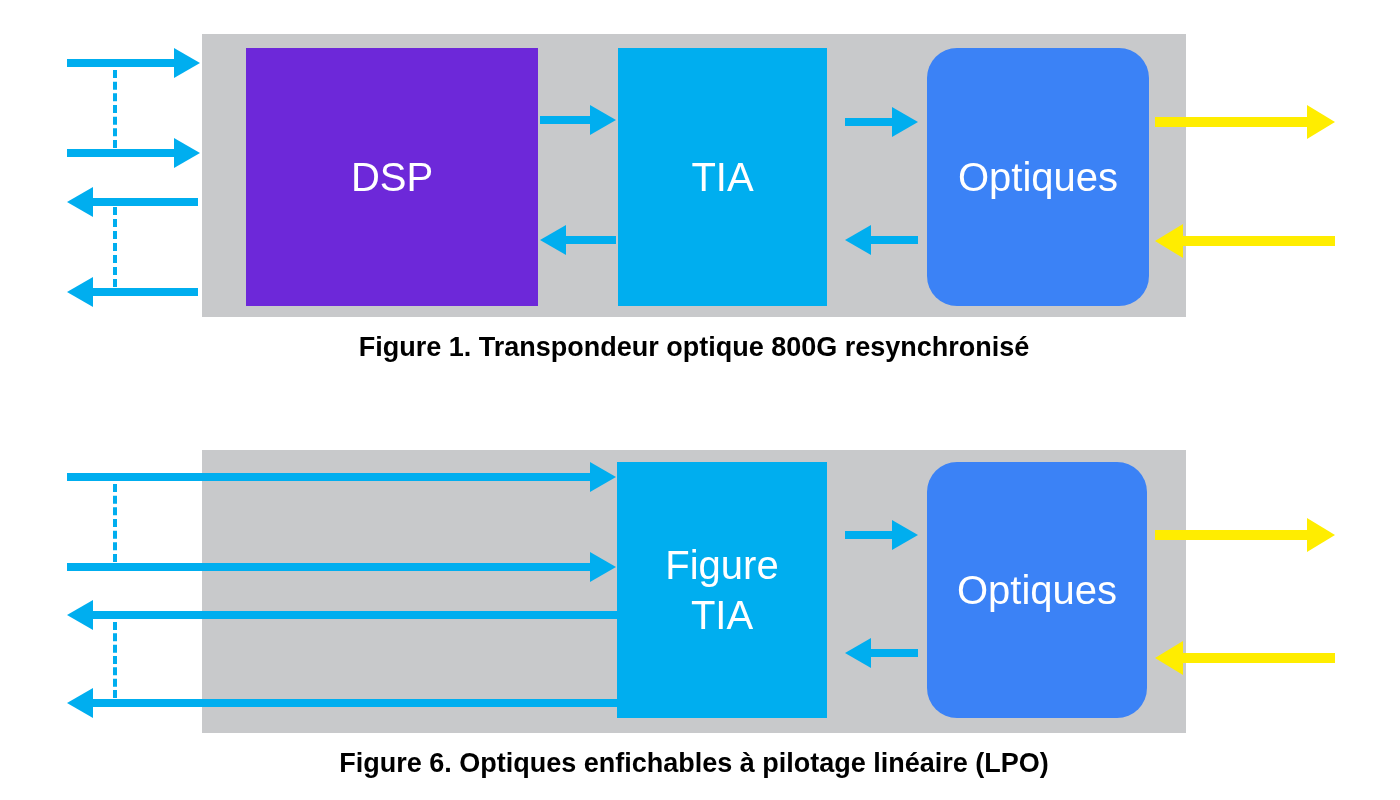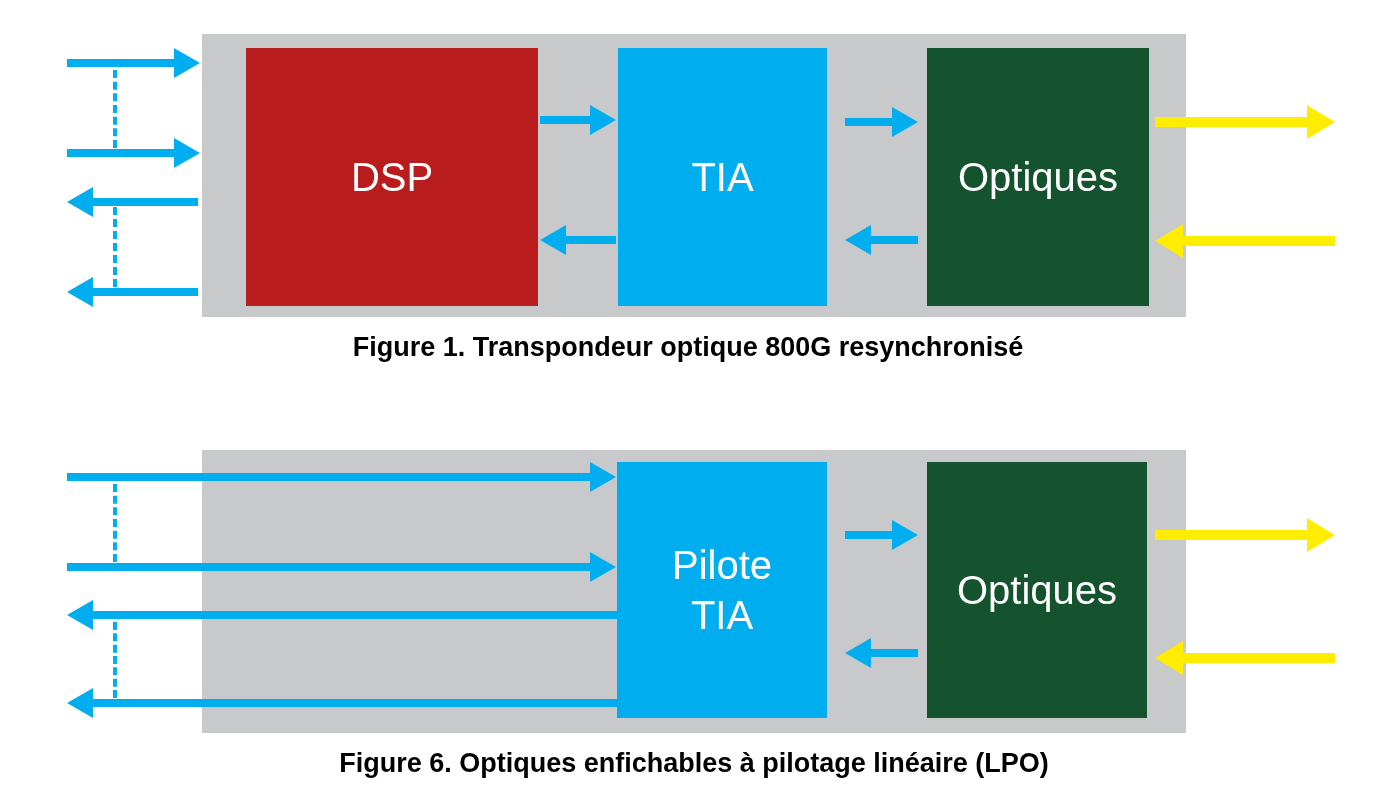--- a/index.html
+++ b/index.html
@@ -9,23 +9,23 @@
   }
   .panel{
     position:absolute;background:#c8c9cb;
   }
   .block{
     position:absolute;display:flex;flex-direction:column;
     align-items:center;justify-content:center;
     color:#ffffff;font-size:40px;line-height:50px;text-align:center;
     font-weight:400;
   }
-  .navy{background:#b91c1c;}
+  .navy{background:#6d28d9;}
   .cyanbg{background:#00aeef;}
-  .bluebg{background:#14532d;}
+  .bluebg{background:#3b82f6;border-radius:30px;}
   .caption{
     position:absolute;text-align:center;color:#000000;
     font-size:27px;font-weight:700;white-space:nowrap;
   }
   
   .arrow{position:absolute;}
   .arrow .shaft{position:absolute;}
   .arrow .head{position:absolute;width:0;height:0;}
   
   .ar-c{height:30px;}
@@ -100,26 +100,26 @@
 
 <div class="arrow ar-y r" style="left:1155px;top:105px;width:180px;">
     <span class="shaft"></span>
     <span class="head"></span>
   </div>
 <div class="arrow ar-y l" style="left:1155px;top:224px;width:180px;">
     <span class="shaft"></span>
     <span class="head"></span>
   </div>
 
-<div class="caption" style="left:196px;top:332px;width:984px;text-align:center;">Figure 1. Transpondeur optique 800G resynchronisé</div>
+<div class="caption" style="left:202px;top:332px;width:984px;text-align:center;">Figure 1. Transpondeur optique 800G resynchronisé</div>
 
 <div class="panel" style="left:202px;top:450px;width:984px;height:283px;"></div>
 
 <div class="block cyanbg" style="left:617px;top:462px;width:210px;height:256px;">
-  <span>Pilote</span>
+  <span>Figure</span>
   <span>TIA</span>
 </div>
 
 <div class="block bluebg" style="left:927px;top:462px;width:220px;height:256px;">
   <span>Optiques</span>
 </div>
 
 <div class="arrow ar-c r" style="left:67px;top:462px;width:549px;">
     <span class="shaft"></span>
     <span class="head"></span>

